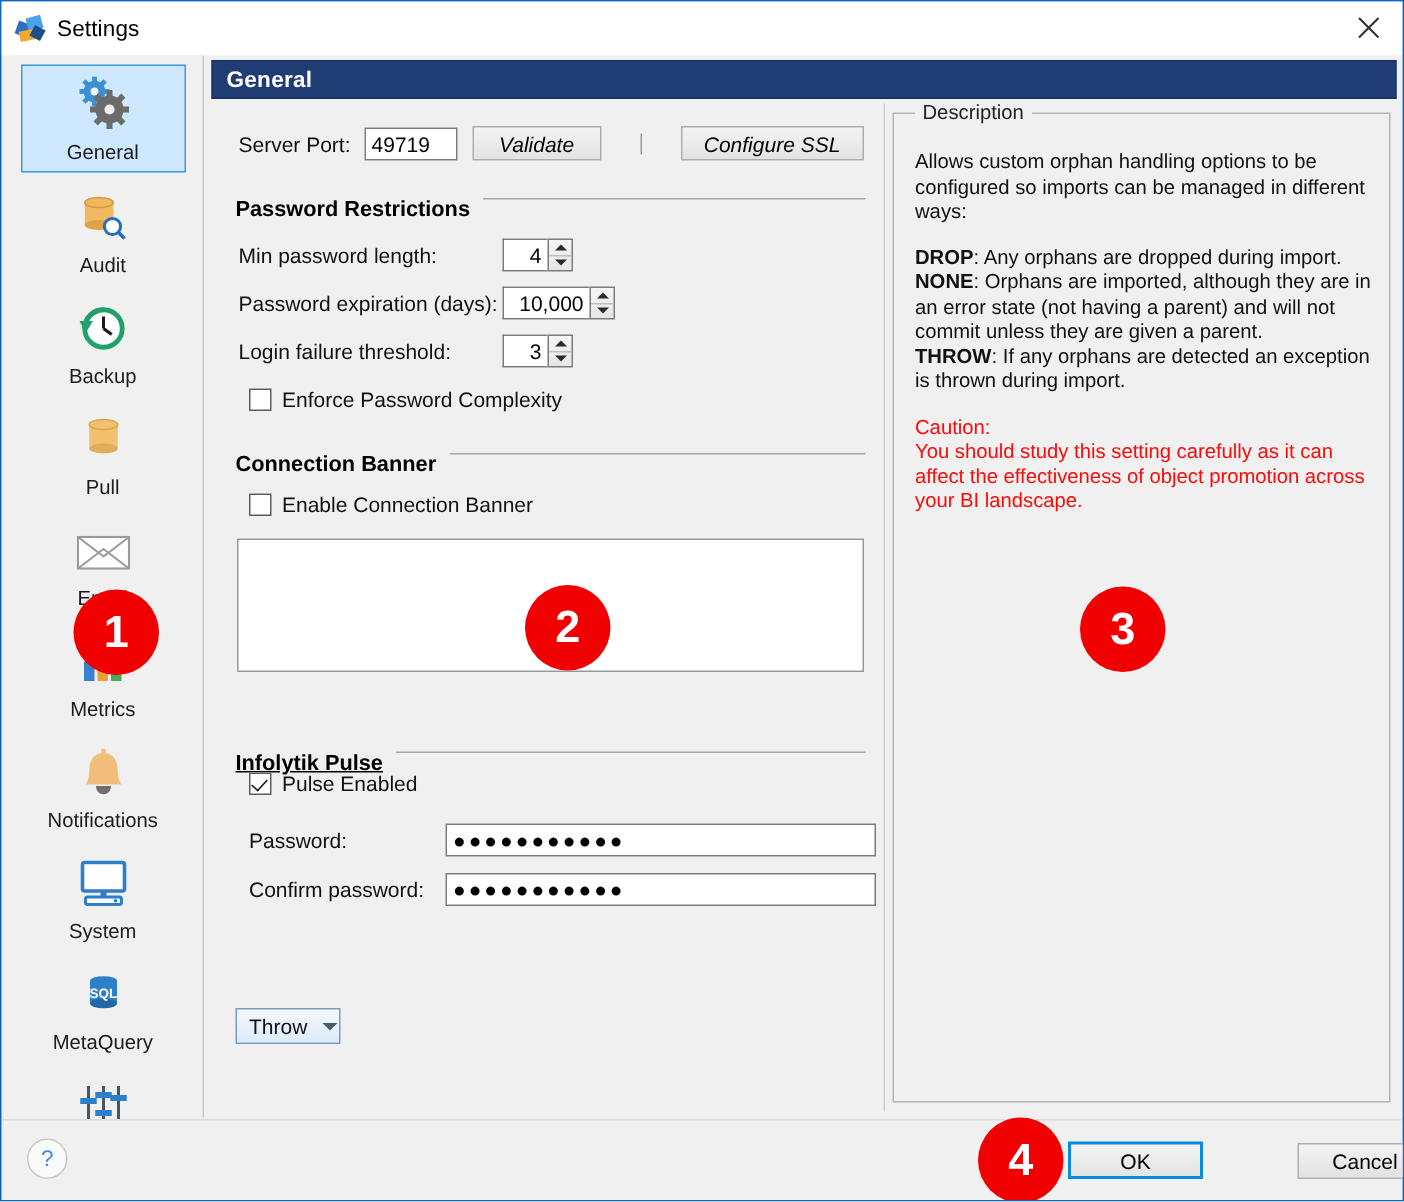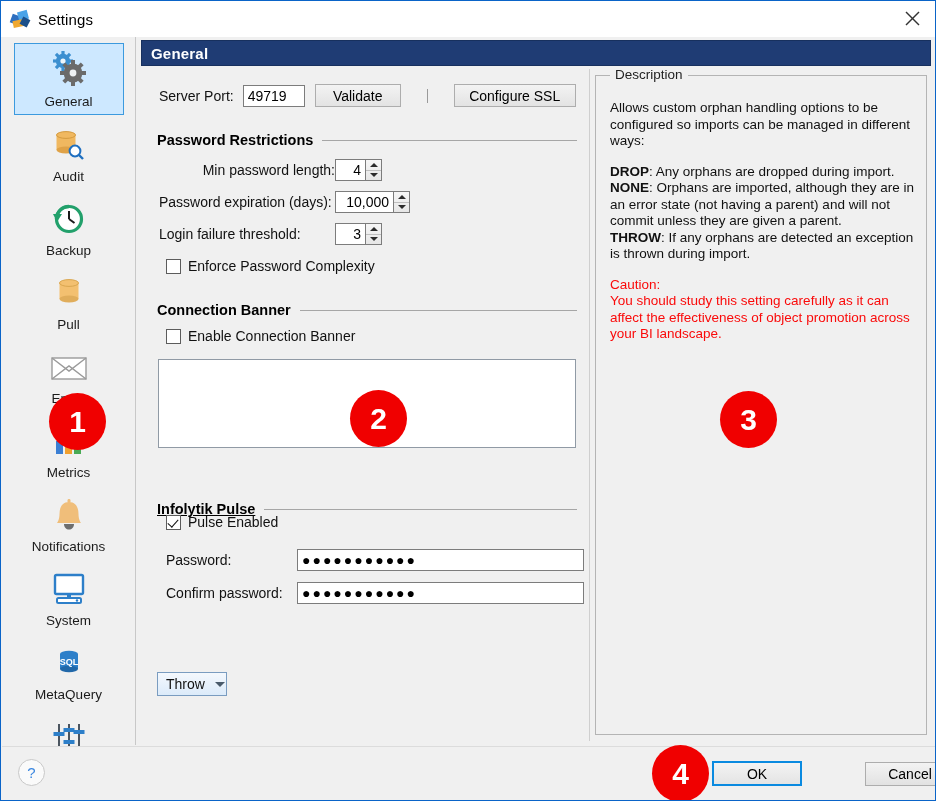--- a/index.html
+++ b/index.html
@@ -131,26 +131,26 @@
     outline: none;
   }
   .btn {
     background: linear-gradient(#f3f3f3, #e3e3e3);
     border: 1px solid #adadad;
     height: 23px;
     font-size: 14px;
     font-family: "Liberation Sans", sans-serif;
     color: #000;
     cursor: default;
-    display: flex; align-items: center; justify-content: center;
+    display: flex; align-items: center; justify-content: center; font-style: italic;
   }
 
   .group {
     position: absolute;
-    display: flex; align-items: center;
+    display: flex; 
     width: 100%;
   }
   .group-title {
     font-size: 14.5px;
     font-weight: bold;
     color: #000;
     white-space: nowrap;
     padding-right: 9px;
   }
   .group-line {
@@ -495,21 +495,21 @@
           <div style="width:1px; height:14px; background:#9a9a9a; margin-left:26px;"></div>
           <div class="btn" style="width:122px; margin-left:26px;">Configure SSL</div>
         </div>
 
         <div class="group" style="left:16px; top:63px; width:420px;">
           <div class="group-title">Password Restrictions</div>
           <div class="group-line"></div>
         </div>
 
         <div class="row" style="left:18px; top:90px;">
-          <div class="lbl" style="width:176px;text-align:right;">Min password length:</div>
+          <div class="lbl" style="width:176px;">Min password length:</div>
           <div class="spin">
             <div class="spin-val" style="width:30px;">4</div>
             <div class="spin-btns">
               <div class="spin-up">
                   <span class="arrow-u"></span>
                 </div>
               <div class="spin-dn">
                   <span class="arrow-d"></span>
                 </div>
             </div>

